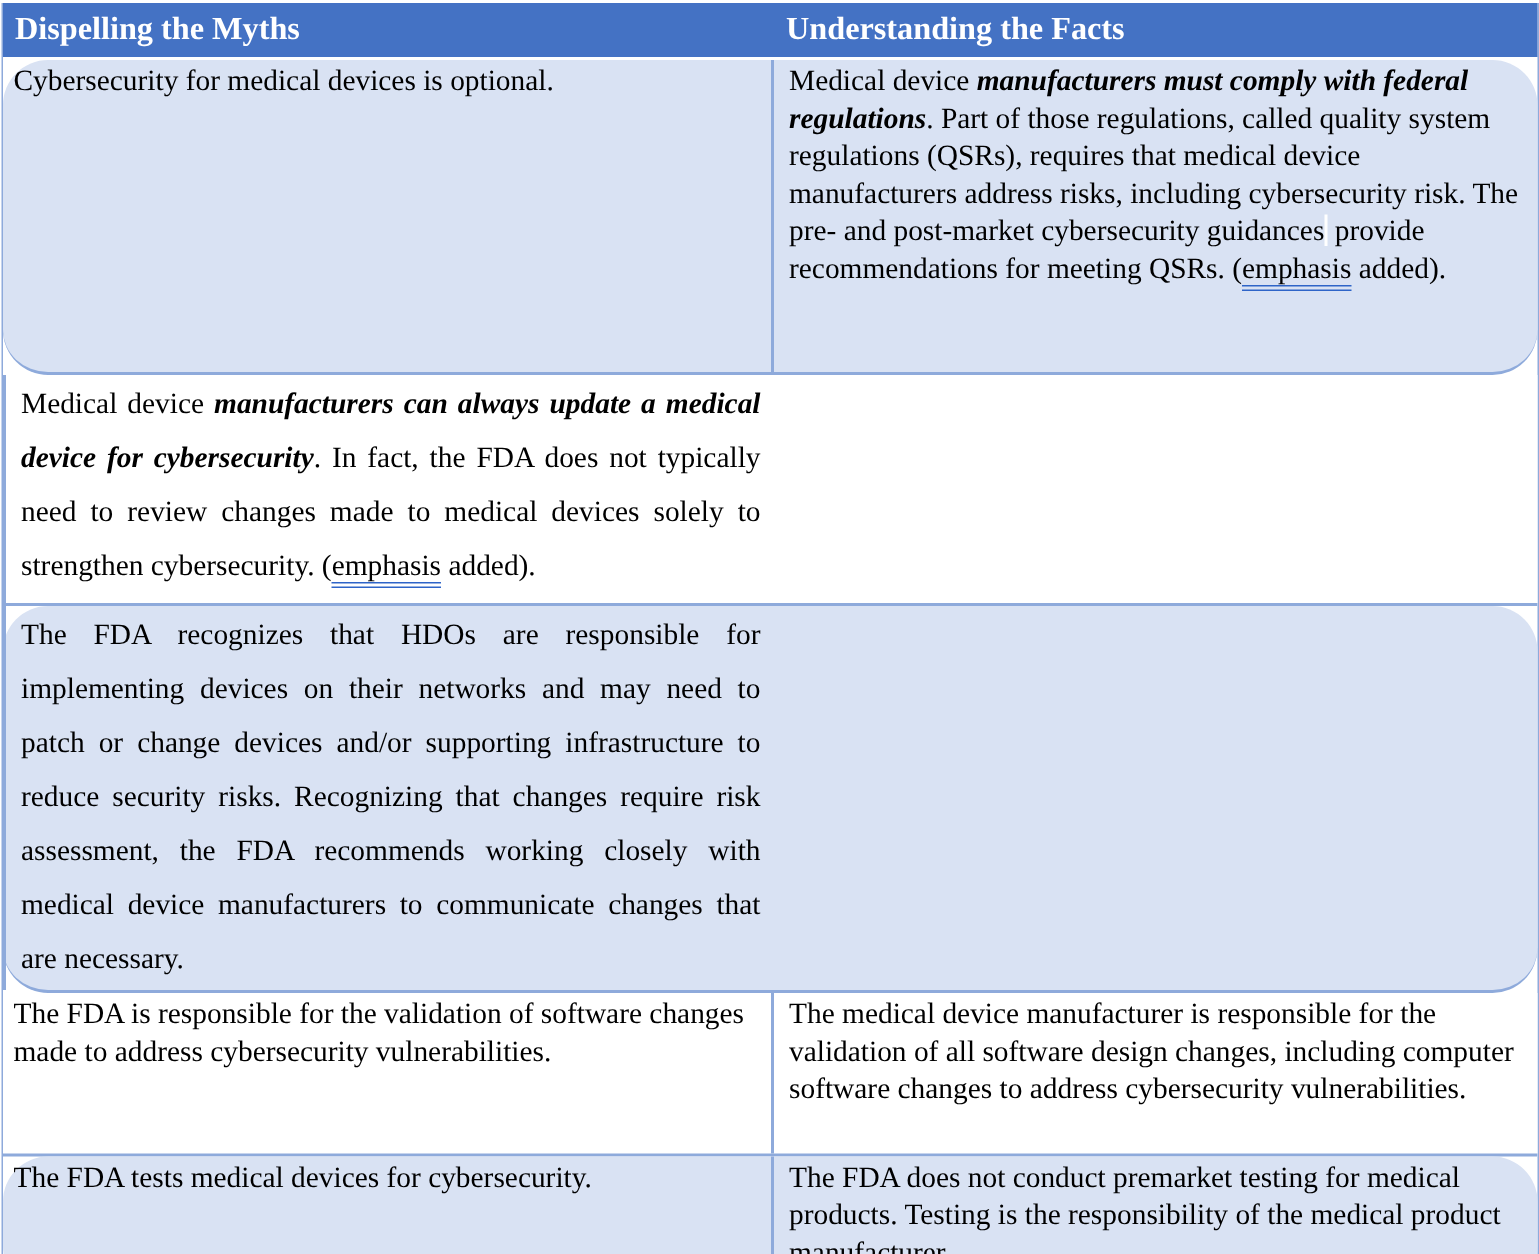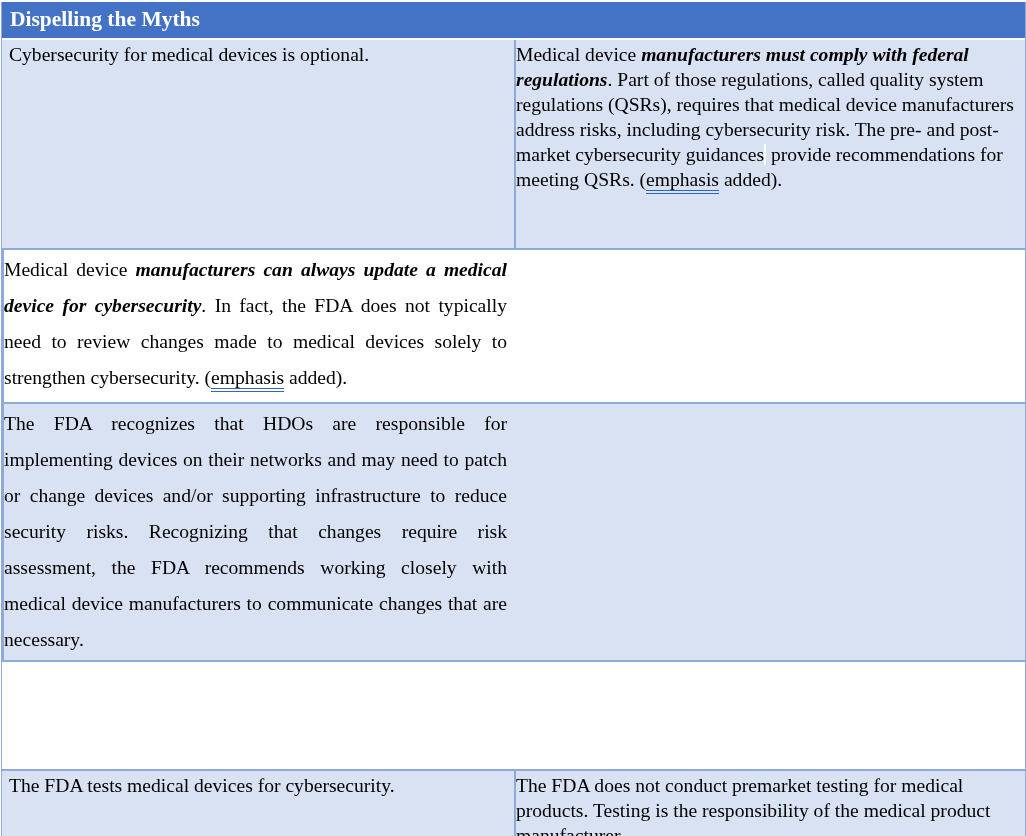--- a/index.html
+++ b/index.html
@@ -37,31 +37,31 @@
   .row.header-row .cell {
     font-weight: bold;
     font-size: 21.5px;
     line-height: 27px;
     padding: 4px 8px 5px 8px;
   }
   .row.body-row {
     border-bottom: 2px solid var(--border, #8EAADB);
   }
   .row.body-row:last-child { border-bottom: none; }
-  .row.alt { background: var(--alt-row-bg, #D9E2F3); }
+  .row.alt { background: var(--alt-row-bg, #D9E2F3); border-radius: 30px; }
   .row.plain { background: var(--plain-row-bg, #ffffff); }
   .cell {
     font-size: 19.6px;
     line-height: 25px;
     padding: 2px 8px 2px 7px;
     overflow-wrap: break-word;
   }
   .fact {
     border-left: 2px solid var(--border, #8EAADB);
-    padding-left: 0;
+    padding-left: 10px;
     padding-right: 7px;
   }
   .header-row .fact {
     border-left: 2px solid transparent;
   }
   .justify { text-align: justify; }
   .relaxed { line-height: 36px; }
   .r1 { min-height: 208px; }
   .r2 { min-height: 152px; }
   .r3 { min-height: 242px; }
@@ -81,36 +81,39 @@
   }
 </style>
 </head>
 <body>
 
 <div class="page">
   <div class="myth-table">
 
     <div class="row header-row">
       <div class="cell myth">Dispelling the Myths</div>
+      <div class="cell fact">Understanding the Facts</div>
     </div>
 
     <div class="row body-row alt r1">
       <div class="cell myth">Cybersecurity for medical devices is optional.</div>
       <div class="cell fact"><span class="seg-normal">Medical device </span><span class="seg-bold-italic">manufacturers must comply with federal regulations</span><span class="seg-normal">. Part of those regulations, called quality system regulations (QSRs), requires that medical device manufacturers address risks, including cybersecurity risk. The pre- and post-market cybersecurity guidances</span><span class="seg-cursor"></span><span class="seg-normal"> provide recommendations for meeting QSRs. (</span><span class="seg-grammar">emphasis</span><span class="seg-normal"> added).</span></div>
     </div>
 
     <div class="row body-row plain r2">
       <div class="cell fact justify relaxed"><span class="seg-normal">Medical device </span><span class="seg-bold-italic">manufacturers can always update a medical device for cybersecurity</span><span class="seg-normal">. In fact, the FDA does not typically need to review changes made to medical devices solely to strengthen cybersecurity. (</span><span class="seg-grammar">emphasis</span><span class="seg-normal"> added).</span></div>
     </div>
 
     <div class="row body-row alt r3">
       <div class="cell fact justify relaxed"><span class="seg-normal">The FDA recognizes that HDOs are responsible for implementing devices on their networks and may need to patch or change devices and/or supporting infrastructure to reduce security risks. Recognizing that changes require risk assessment, the FDA recommends working closely with medical device manufacturers to communicate changes that are necessary.</span></div>
     </div>
 
     <div class="row body-row plain r4">
+      <div class="cell myth">The FDA is responsible for the validation of software changes made to address cybersecurity vulnerabilities.</div>
+      <div class="cell fact"><span class="seg-normal">The medical device manufacturer is responsible for the validation of all software design changes, including computer software changes to address cybersecurity vulnerabilities.</span></div>
     </div>
 
     <div class="row body-row alt r5">
       <div class="cell myth">The FDA tests medical devices for cybersecurity.</div>
       <div class="cell fact"><span class="seg-normal">The FDA does not conduct premarket testing for medical products. Testing is the responsibility of the medical product manufacturer.</span></div>
     </div>
 
   </div>
 </div>
 

